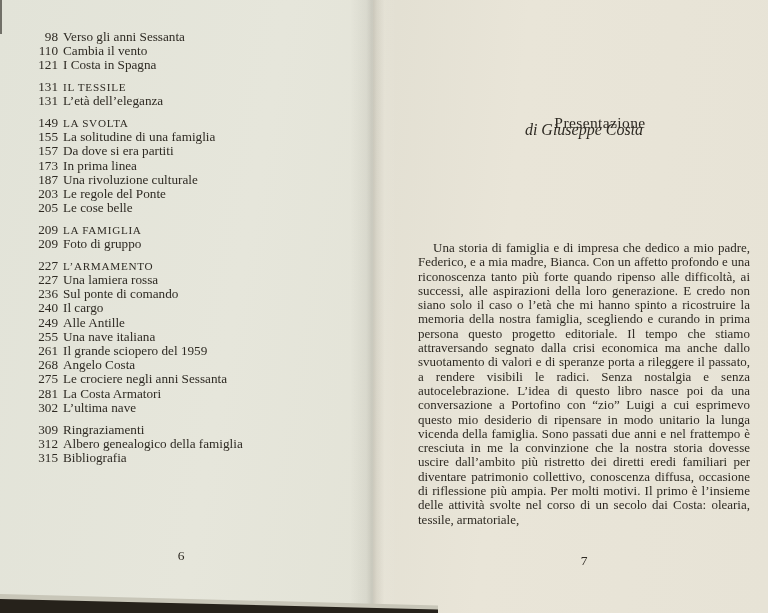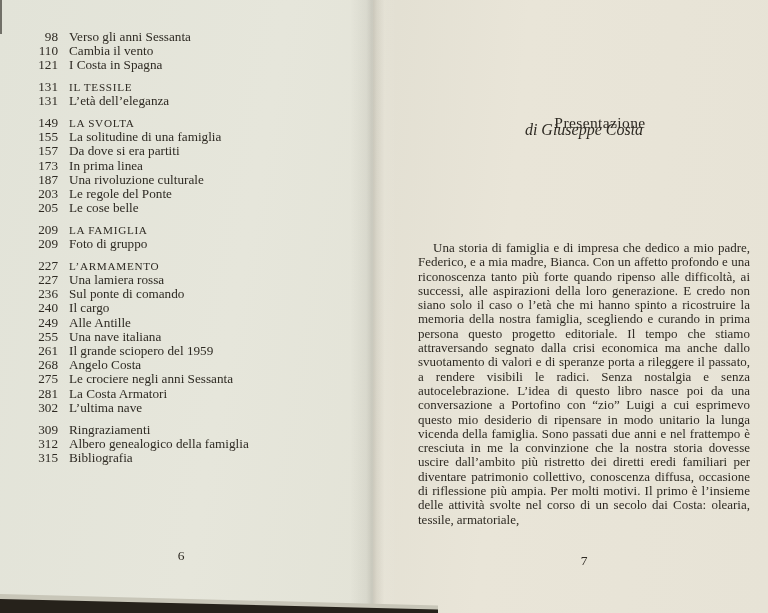--- a/index.html
+++ b/index.html
@@ -24,21 +24,21 @@
       rgba(70,65,55,0) 0%, rgba(70,65,55,0.07) 34%,
       rgba(70,65,55,0.17) 46%, rgba(70,65,55,0.07) 56%,
       rgba(255,255,255,0.06) 72%, rgba(70,65,55,0) 100%);
     pointer-events:none;
   }
   
   .toc{position:absolute;left:14px;top:30px;font-size:13.2px;}
   .toc-group{margin-bottom:7.5px;}
   .toc-row{display:flex;line-height:14.2px;white-space:nowrap;align-items:flex-start;}
   .toc-num{flex:0 0 44px;width:44px;text-align:right;}
-  .toc-title{margin-left:11px;}
+  .toc-title{margin-left:5px;}
   .toc-title.heading{font-size:11.2px;letter-spacing:0.7px;}
   .pagenum{position:absolute;font-size:13.5px;text-align:center;}
   .pagenum-left{left:0;top:548px;width:362px;}
   
   .col{position:absolute;left:45px;width:332px;}
   .chapter-title{top:98px;text-align:center;font-size:15.5px;font-weight:normal;letter-spacing:0.4px;margin:16px;}
   .chapter-byline{top:121px;text-align:center;font-style:italic;font-size:16px;}
   .body-text{
     top:241px;margin:0;text-align:justify;text-indent:15px;
     font-size:13px;line-height:14.3px;

